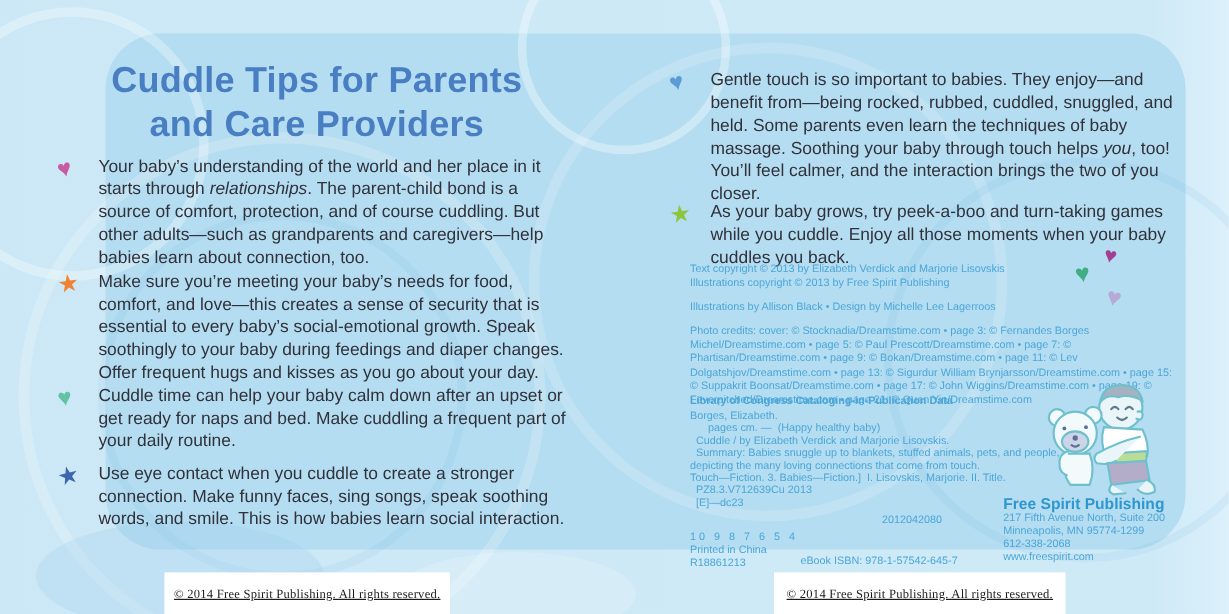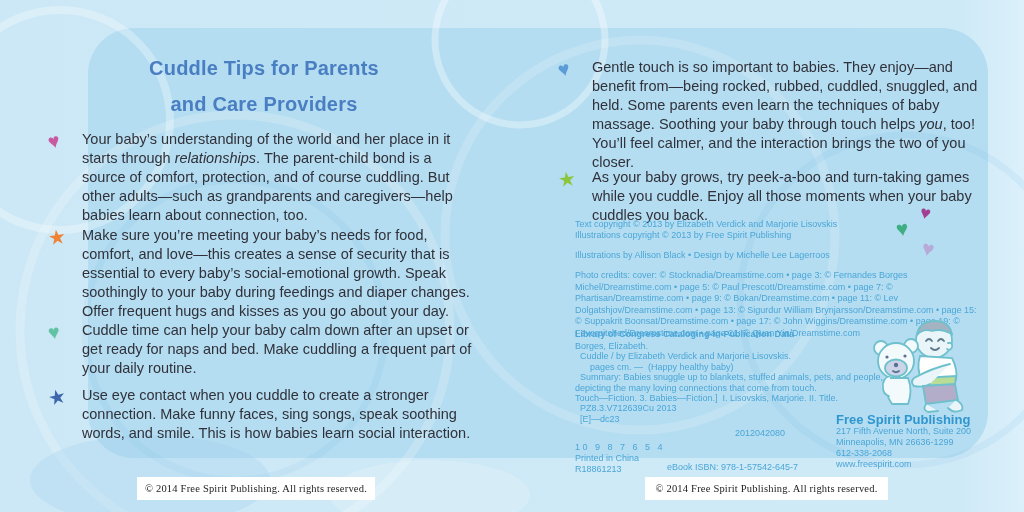--- a/index.html
+++ b/index.html
@@ -5,42 +5,42 @@
   html,body { margin:0; padding:0; }
   #spread {
     position:relative; width:1024px; height:512px; overflow:hidden;
     background:linear-gradient(90deg,#cce8f6 0%,#cfeaf7 94%,#dbf0fb 100%);
     font-family:"Liberation Sans", sans-serif;
   }
   .panel { position:absolute; left:88px; top:28px; width:900px; height:430px;
     background:#b4ddf1; border-radius:46px; }
   .decor { position:absolute; left:0; top:0; pointer-events:none; }
   .title { position:absolute; left:88px; top:50px; width:352px; text-align:center;
-    color:#4a7ec2; font-size:20px; font-weight:bold; line-height:36px; letter-spacing:.2px; }
+    color:#4a7ec2; font-size:30px; font-weight:bold; line-height:36px; letter-spacing:.2px; }
   .tip { position:absolute; display:flex; }
   .tip .ic { flex:0 0 34px; width:34px; font-size:20px; line-height:22px; }
   .tip .ic span { display:inline-block; }
   .tip .tx { color:#30313a; font-size:14.5px; line-height:19px; }
   .tip .tx i { font-style:italic; }
   .rot-l { transform:rotate(-14deg); }
   .rot-l2 { transform:rotate(-8deg); }
   .rot-r { transform:rotate(12deg); }
   .c-pink { color:#c85aa2; } .c-orange { color:#f08233; }
   .c-teal { color:#62c3a4; } .c-bluestar { color:#3d66ae; }
   .c-blueheart { color:#5b9cd6; } .c-greenstar { color:#8cc63e; }
   .sp { position:absolute; color:#4ba6d8; font-size:9px; line-height:11.5px; }
   .sp.b { font-weight:bold; }
   .loc-line { white-space:pre; line-height:10.4px; }
   .credits-wide { width:402px; }
   .pub-name { font-weight:bold; font-size:13px; color:#2f96cf; line-height:13px; }
   .pub-line { line-height:11px; }
   .print-run { letter-spacing:2.5px; }
-  .bar { position:absolute; top:477px; height:23px; background:#ffffff;
+  .bar { position:absolute; top:477px; height:36px; background:#ffffff;
     display:flex; align-items:center; justify-content:center;
-    font-family:"Liberation Serif", serif; font-size:10.5px; color:#1c1c1c; letter-spacing:.2px; }
+    font-family:"Liberation Serif", serif; font-size:10.5px; color:#1c1c1c; letter-spacing:.2px;text-decoration:underline; }
   .heart-decor { position:absolute; font-size:21px; line-height:21px; }
 </style>
 </head>
 <body>
 
 <div id="spread">
 
   <div class="panel"></div>
 
   <svg class="decor" width="1024" height="512" viewBox="0 0 1024 512">
@@ -90,39 +90,39 @@
   </div>
 
   <div class="sp" style="left:575px; top:219px;">Text copyright © 2013 by Elizabeth Verdick and Marjorie Lisovskis</div>
   <div class="sp" style="left:575px; top:230px;">Illustrations copyright © 2013 by Free Spirit Publishing</div>
   <div class="sp" style="left:575px; top:250px;">Illustrations by Allison Black  •  Design by Michelle Lee Lagerroos</div>
   <div class="sp credits-wide" style="left:575px; top:270px;">Photo credits: cover: © Stocknadia/Dreamstime.com • page 3: © Fernandes Borges Michel/Dreamstime.com • page 5: © Paul Prescott/Dreamstime.com • page 7: © Phartisan/Dreamstime.com • page 9: © Bokan/Dreamstime.com • page 11: © Lev Dolgatshjov/Dreamstime.com • page 13: © Sigurdur William Brynjarsson/Dreamstime.com • page 15: © Suppakrit Boonsat/Dreamstime.com • page 17: © John Wiggins/Dreamstime.com • page 19: © Feverpitched/Dreamstime.com • page 21: © Quan Yin/Dreamstime.com</div>
 
   <div class="sp b" style="left:575px; top:329px;">Library of Congress Cataloging-in-Publication Data</div>
   <div class="sp" style="left:575px; top:341px; width:300px;">
     <div class="loc-line">Borges, Elizabeth.</div>
+    <div class="loc-line">      pages cm. —  (Happy healthy baby)</div>
     <div class="loc-line">  Cuddle / by Elizabeth Verdick and Marjorie Lisovskis.</div>
-    <div class="loc-line">      pages cm. —  (Happy healthy baby)</div>
     <div class="loc-line">  Summary: Babies snuggle up to blankets, stuffed animals, pets, and people,</div>
     <div class="loc-line">depicting the many loving connections that come from touch.</div>
     <div class="loc-line">Touch—Fiction. 3. Babies—Fiction.]  I. Lisovskis, Marjorie. II. Title.</div>
     <div class="loc-line">  PZ8.3.V712639Cu 2013</div>
     <div class="loc-line">  [E]—dc23</div>
   </div>
 
   <div class="sp" style="left:735px; top:428px;">2012042080</div>
   <div class="sp print-run" style="left:575px; top:442px;">10 9 8 7 6 5 4</div>
   <div class="sp" style="left:575px; top:453px;">Printed in China</div>
   <div class="sp" style="left:575px; top:464px;">R18861213</div>
   <div class="sp" style="left:667px; top:462px;">eBook ISBN: 978-1-57542-645-7</div>
 
   <div class="sp" style="left:836px; top:413px;">
     <div class="pub-name">Free Spirit Publishing</div>
     <div class="pub-line">217 Fifth Avenue North, Suite 200</div>
-    <div class="pub-line">Minneapolis, MN 26636-1299</div>
+    <div class="pub-line">Minneapolis, MN 95774-1299</div>
     <div class="pub-line">612-338-2068</div>
     <div class="pub-line">www.freespirit.com</div>
   </div>
 
   <span class="heart-decor rot-r" style="left:920px; top:203px; color:#a33f90; font-size:18px;">♥</span>
   <span class="heart-decor rot-l2" style="left:896px; top:218px; color:#3fae85;">♥</span>
   <span class="heart-decor rot-r" style="left:922px; top:238px; color:#b5abd6;">♥</span>
 
   <svg style="position:absolute; left:868px; top:316px;" width="104" height="98" viewBox="0 0 104 98">
     <g stroke="#6fc0cd" stroke-width="1.8" fill="none" stroke-linecap="round">

